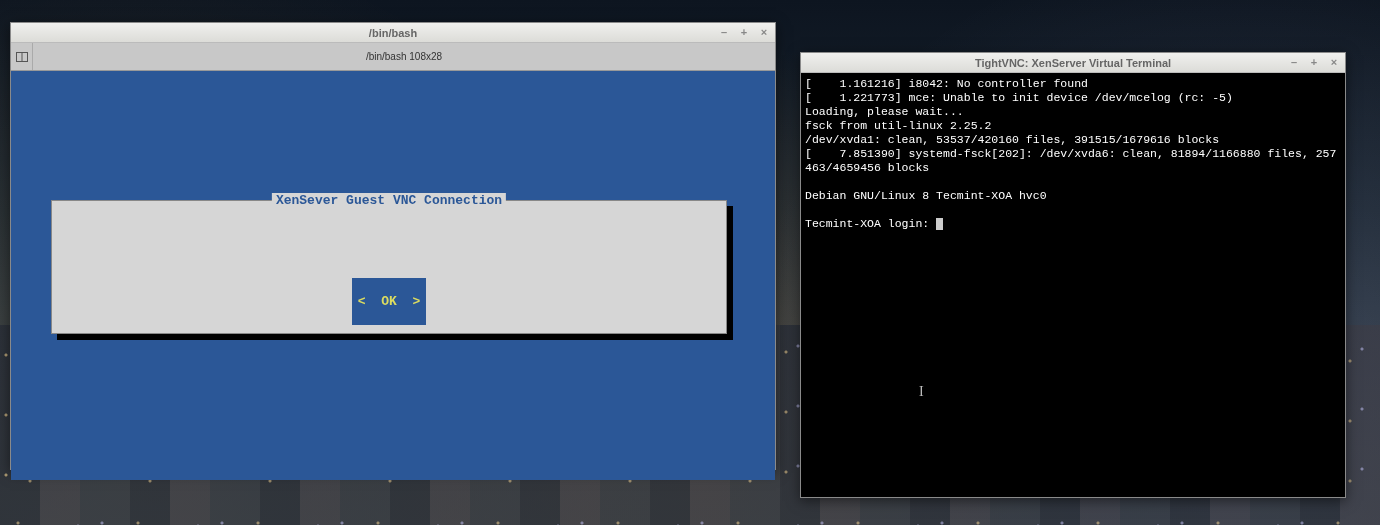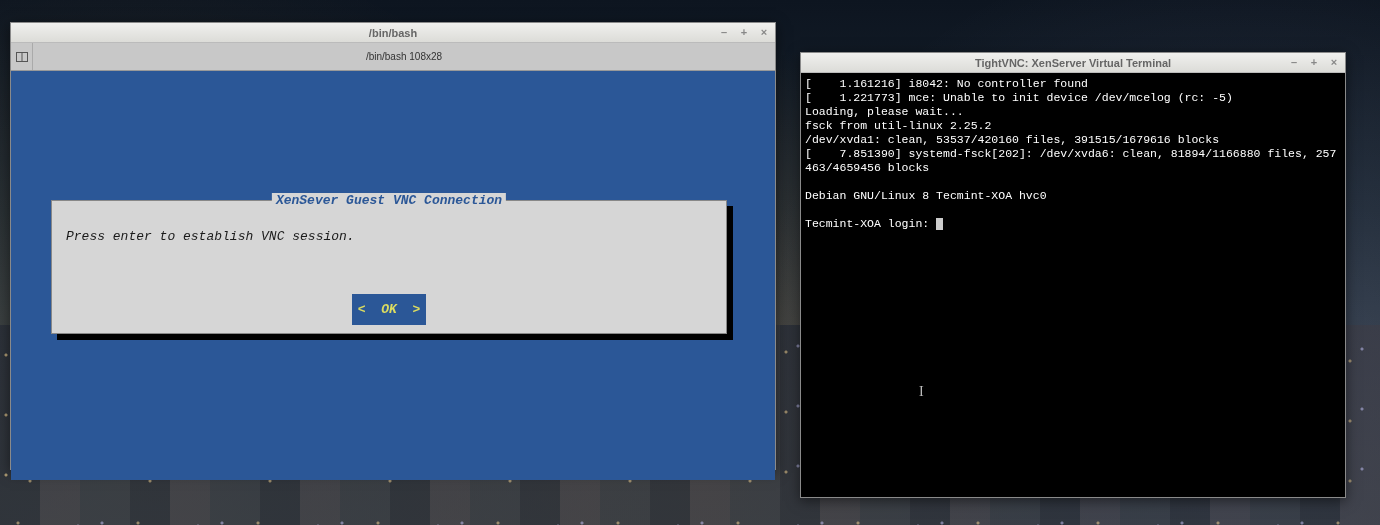--- a/index.html
+++ b/index.html
@@ -147,21 +147,20 @@
       left: 40px;
       top: 129px;
       width: 676px;
       height: 134px;
       background: #d6d6d6;
       border: 1px solid #888;
       padding: 10px 14px 8px 14px;
       font-family: "Courier New", monospace;
       font-size: 13px;
       color: #1a1a1a;
-      font-style: italic;
     }
     .dialog-title {
       position: absolute;
       top: -8px;
       left: 50%;
       transform: translateX(-50%);
       color: #2b5797;
       font-weight: bold;
       font-size: 13px;
       white-space: pre;
@@ -175,21 +174,21 @@
       position: absolute;
       bottom: 8px;
       left: 0;
       right: 0;
       text-align: center;
     }
     .ok-button {
       display: inline-block;
       background: #2b5797;
       color: #dcdc60;
-      padding: 8px 6px;
+      padding: 16px 6px;
       font-weight: bold;
       font-size: 13px;
       letter-spacing: 0px;
       white-space: pre;
     }
 
     
     .vnc-window {
       left: 800px;
       top: 52px;
@@ -246,21 +245,20 @@
         <rect x="0.5" y="0.5" width="11" height="9" fill="none" stroke="#555" stroke-width="1"></rect>
         <line x1="6" y1="0.5" x2="6" y2="9.5" stroke="#555" stroke-width="1"></line>
       </svg>
     </div>
     <div class="tab-label">/bin/bash 108x28</div>
   </div>
   <div class="terminal-body">
     <div class="dialog-shadow"></div>
     <div class="dialog">
       <div class="dialog-title">XenSever Guest VNC Connection</div>
-      <div class="dialog-line2">Press enter to establish VNC session.</div>
       <div class="dialog-button-row">
         <span class="ok-button">&lt;  OK  &gt;</span>
       </div>
     </div>
   </div>
 </div>
 
 <div class="window vnc-window">
   <div class="titlebar">
     <span>TightVNC: XenServer Virtual Terminal</span>

